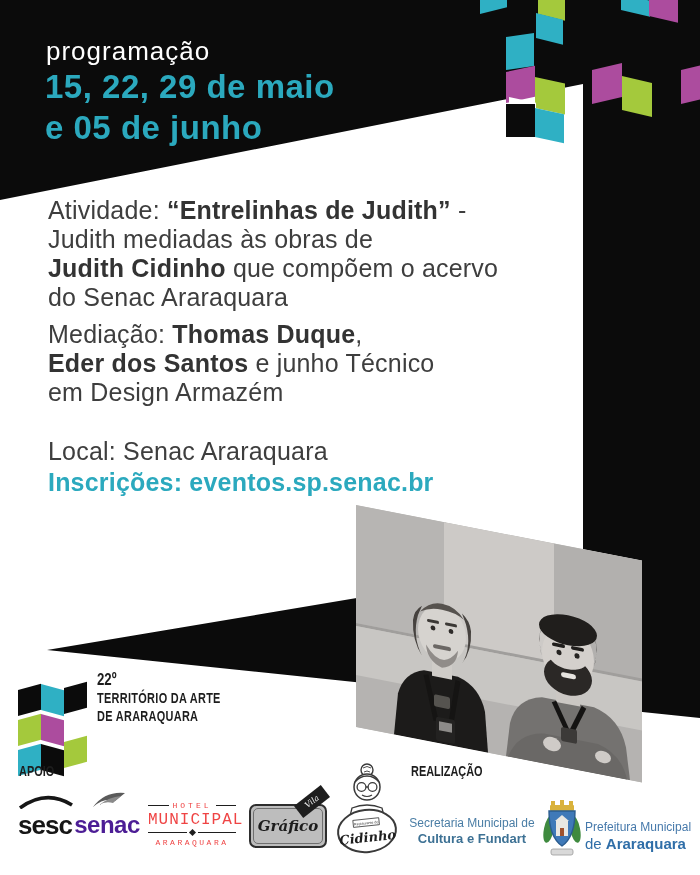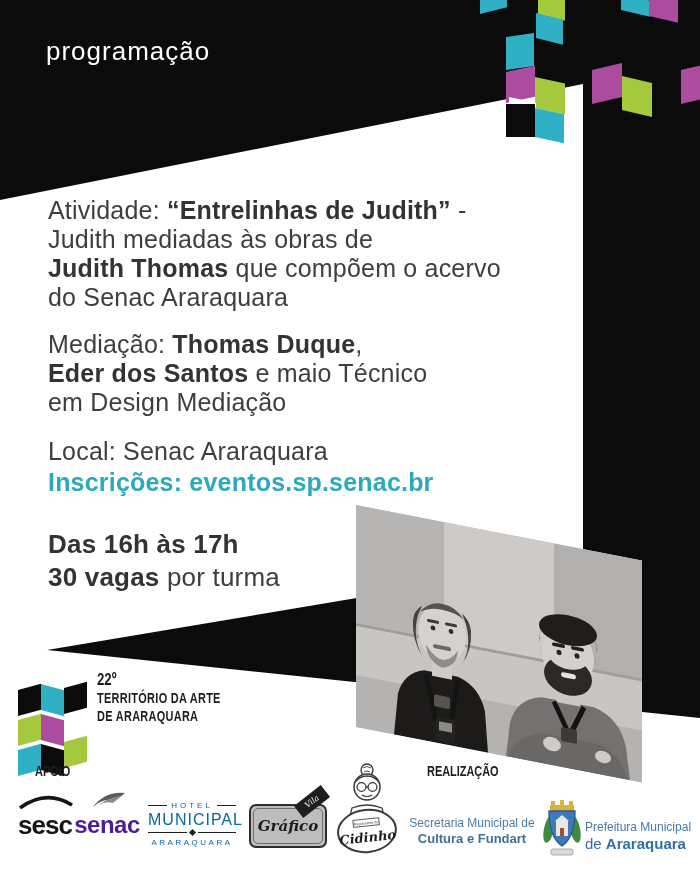--- a/index.html
+++ b/index.html
@@ -19,45 +19,45 @@
   .magf{background:#ac4c9e;}
   .blkf{background:#0b0b0b;}
   .whtf{background:#ffffff;}
   
   .kicker{position:absolute;left:46px;top:36px;color:#ffffff;font-size:26px;letter-spacing:1px;font-weight:400;}
   .dates{position:absolute;left:45px;top:66px;color:#2ba9be;font-size:33px;font-weight:bold;line-height:41px;letter-spacing:.5px;}
   
   .p{position:absolute;left:48px;color:#3e3e3e;font-size:25px;line-height:29px;letter-spacing:.2px;}
   .p b{color:#333333;}
   .p-activity{top:196px;}
-  .p-mediation{top:330px;}
+  .p-mediation{top:320px;}
   .p-location{top:436px;line-height:31px;}
   .p-schedule{top:528px;font-size:26px;line-height:33px;}
   .tealbold{color:#2ba9be;font-weight:bold;}
   
   .photo{
     position:absolute;left:356px;top:505px;width:286px;height:222px;
     transform:skewY(11deg);transform-origin:0 0;overflow:hidden;background:#c2c0be;
   }
   .photo svg{display:block;}
   
   .cond{display:inline-block;transform:scaleX(0.78);transform-origin:0 0;font-weight:bold;color:#1d1d1d;white-space:nowrap;}
   .el-text{position:absolute;left:97px;top:671px;}
   .el-edition{font-size:17px;line-height:18px;}
   .el-line{font-size:14px;line-height:17px;letter-spacing:.4px;}
   .el-tag{font-size:11px;line-height:13px;color:#ac4c9e;margin-top:6px;letter-spacing:.4px;}
   
-  .sect-label{position:absolute;font-size:14px;padding-left:16px;}
+  .sect-label{position:absolute;font-size:14px;}
   .lbl-apoio{left:19px;top:763px;}
   .lbl-real{left:411px;top:763px;}
   .sesc{position:absolute;left:13px;top:795px;width:64px;text-align:center;}
   .sesc-txt{font-size:26px;font-weight:700;letter-spacing:-1px;color:#161616;line-height:24px;}
   .senac{position:absolute;left:72px;top:789px;width:70px;text-align:center;}
   .senac-txt{font-size:24px;font-weight:800;letter-spacing:-.5px;color:#4c1d95;line-height:24px;}
-  .hotel{position:absolute;left:148px;top:801px;width:88px;text-align:center;font-family:Liberation Sans, sans-serif;color:#0369a1;}
+  .hotel{position:absolute;left:148px;top:801px;width:88px;text-align:center;font-family:Liberation Mono, monospace;color:#ef4444;}
   .hotel-top{font-size:8px;letter-spacing:3px;display:flex;align-items:center;gap:4px;justify-content:center;}
   .hotel-top:before,.hotel-top:after{content:"";flex:1;border-top:1px solid #1e1e1e;}
   .hotel-name{font-size:16px;letter-spacing:1px;margin-top:1px;}
   .hotel-rule{display:flex;align-items:center;gap:3px;margin-top:1px;}
   .hotel-rule:before,.hotel-rule:after{content:"";flex:1;border-top:1.3px solid #1e1e1e;}
   .diamond{width:5px;height:5px;background:#1e1e1e;transform:rotate(45deg);}
   .hotel-city{font-size:8px;letter-spacing:2.5px;margin-top:3px;}
   .armazem{position:absolute;left:249px;top:804px;width:74px;height:40px;background:#bdbdbd;border:2px solid #2e2e2e;border-radius:7px;}
   .armazem-inner{position:absolute;inset:2px;border:1px solid #6f6f6f;border-radius:5px;display:flex;align-items:center;justify-content:center;}
   .armazem-name{font-family:"DejaVu Serif",serif;font-style:italic;font-weight:bold;font-size:15px;color:#1c1c1c;}
@@ -88,43 +88,43 @@
   <div class="para whtf" style="left:509px;top:97px;width:27px;height:11px;transform:skewY(12deg)"></div>
   <div class="para blkf" style="left:506px;top:104px;width:29px;height:33px"></div>
   <div class="para cyanf" style="left:535px;top:108px;width:29px;height:29px;transform:skewY(12deg)"></div>
   <div class="para magf" style="left:592px;top:70px;width:30px;height:34px;transform:skewY(-13deg)"></div>
   <div class="para grnf" style="left:622px;top:76px;width:30px;height:34px;transform:skewY(13deg)"></div>
   <div class="para cyanf" style="left:621px;top:-6px;width:29px;height:16px;transform:skewY(13deg)"></div>
   <div class="para magf" style="left:649px;top:-12px;width:29px;height:28px;transform:skewY(13deg)"></div>
   <div class="para magf" style="left:681px;top:70px;width:19px;height:34px;transform:skewY(-13deg)"></div>
 
   <div class="kicker">programação</div>
+  <div class="dates">
+    <div>15, 22, 29 de maio</div>
+    <div>e 05 de junho</div>
+  </div>
 
   <div class="p p-activity">
     <span>Atividade: </span><b>“Entrelinhas de Judith”</b><span> -</span><br>
     <span>Judith mediadas às obras de</span><br>
-    <b>Judith Thomas</b><span> que compõem o acervo</span><br>
+    <b>Judith Cidinho</b><span> que compõem o acervo</span><br>
     <span>do Senac Araraquara</span>
   </div>
 
   <div class="p p-mediation">
     <span>Mediação: </span><b>Thomas Duque</b><span>,</span><br>
-    <b>Eder dos Santos</b><span> e maio Técnico</span><br>
-    <span>em Design Mediação</span>
+    <b>Eder dos Santos</b><span> e junho Técnico</span><br>
+    <span>em Design Armazém</span>
   </div>
 
   <div class="p p-location">
     <span>Local: Senac Araraquara</span><br>
     <span class="tealbold">Inscrições: eventos.sp.senac.br</span>
   </div>
 
-  <div class="p p-schedule">
-    <b>Das 16h às 17h</b><br>
-    <b>30 vagas</b><span> por turma</span>
-  </div>
 
   <div class="photo">
     <svg width="286" height="222" viewBox="0 0 286 222">
       <rect x="0" y="0" width="286" height="222" fill="#c2c0be"></rect>
       <rect x="0" y="0" width="90" height="118" fill="#b7b5b3"></rect>
       <rect x="88" y="0" width="112" height="118" fill="#cdcac7"></rect>
       <rect x="198" y="0" width="88" height="160" fill="#b2b0ae"></rect>
       <rect x="0" y="118" width="286" height="3" fill="#a09e9c"></rect>
       <rect x="0" y="121" width="286" height="50" fill="#c8c6c3"></rect>
       <rect x="0" y="170" width="286" height="52" fill="#b5b3b1"></rect>

